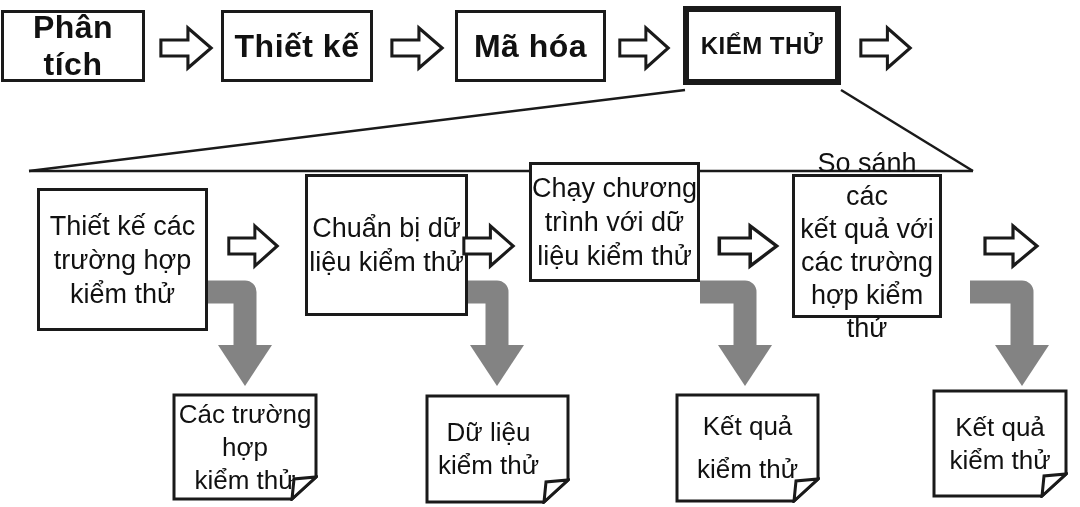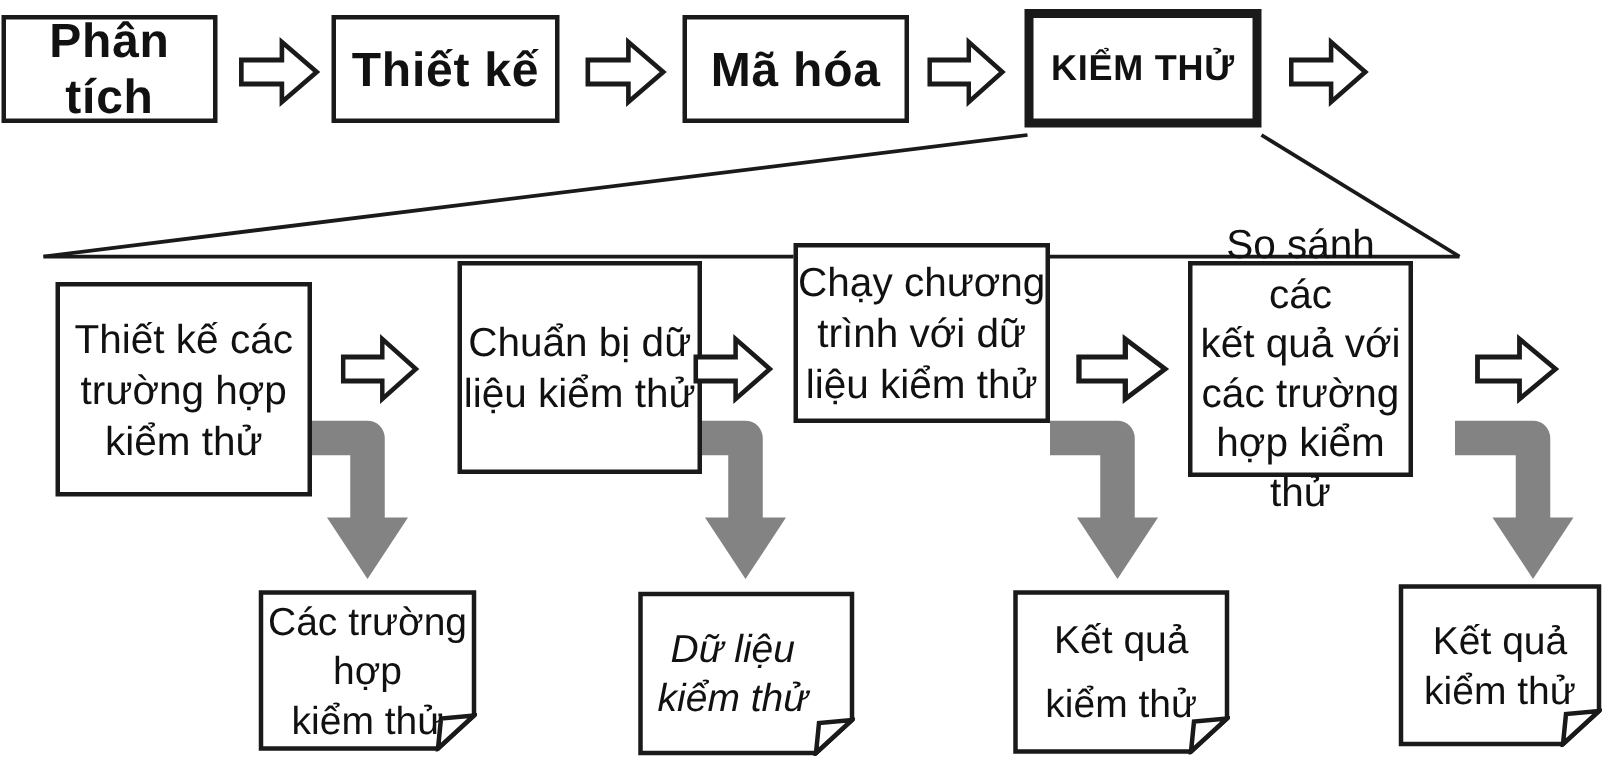--- a/index.html
+++ b/index.html
@@ -176,21 +176,21 @@
   <div class="note" style="left:172px; top:393px; width:146px; height:108px;">
     <svg width="146" height="108" viewBox="0 0 146 108">
       <polygon points="2,2 144,2 144,84 120,106 2,106" fill="#fff" style="stroke: var(--line);" stroke-width="3" stroke-linejoin="miter"></polygon>
       <polygon points="120,106 144,84 122,86" fill="#fff" style="stroke: var(--line);" stroke-width="3"></polygon>
     </svg>
     <div class="note-label">Các trường
 hợp
 kiểm thử</div>
   </div>
 
-  <div class="note" style="left:425px; top:394px; width:127px; height:110px;font-style:italic;">
+  <div class="note" style="left:425px; top:394px; width:127px; height:110px;">
     <svg width="145" height="110" viewBox="0 0 145 110">
       <polygon points="2,2 143,2 143,86 119,108 2,108" fill="#fff" style="stroke: var(--line);" stroke-width="3" stroke-linejoin="miter"></polygon>
       <polygon points="119,108 143,86 121,88" fill="#fff" style="stroke: var(--line);" stroke-width="3"></polygon>
     </svg>
     <div class="note-label">Dữ liệu
 kiểm thử</div>
   </div>
 
   <div class="note" style="left:675px; top:393px; width:145px; height:110px;">
     <svg width="145" height="110" viewBox="0 0 145 110">

